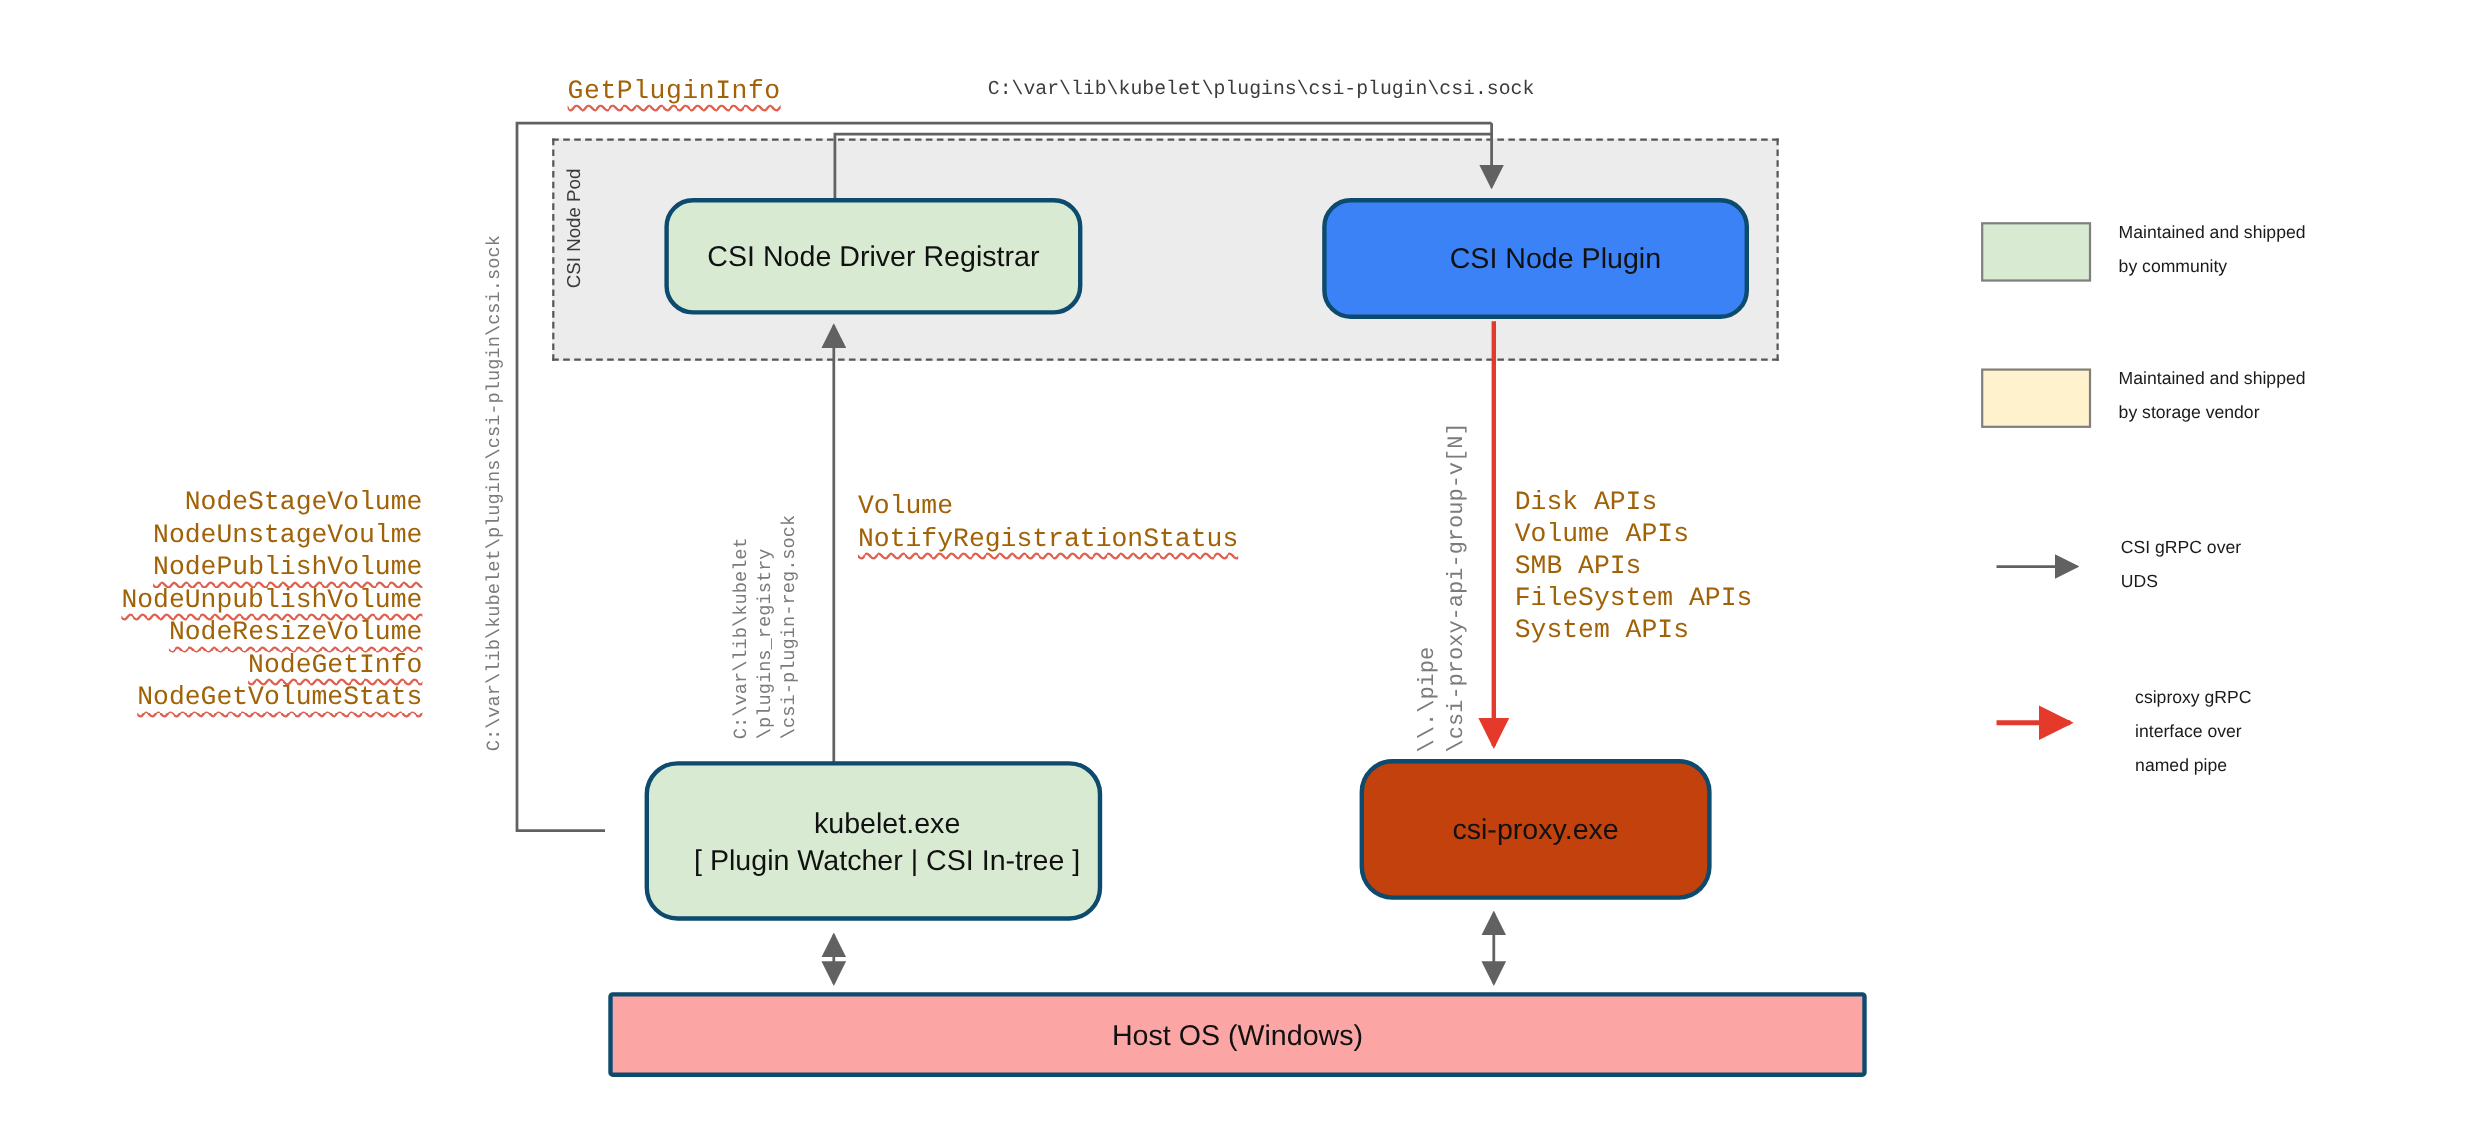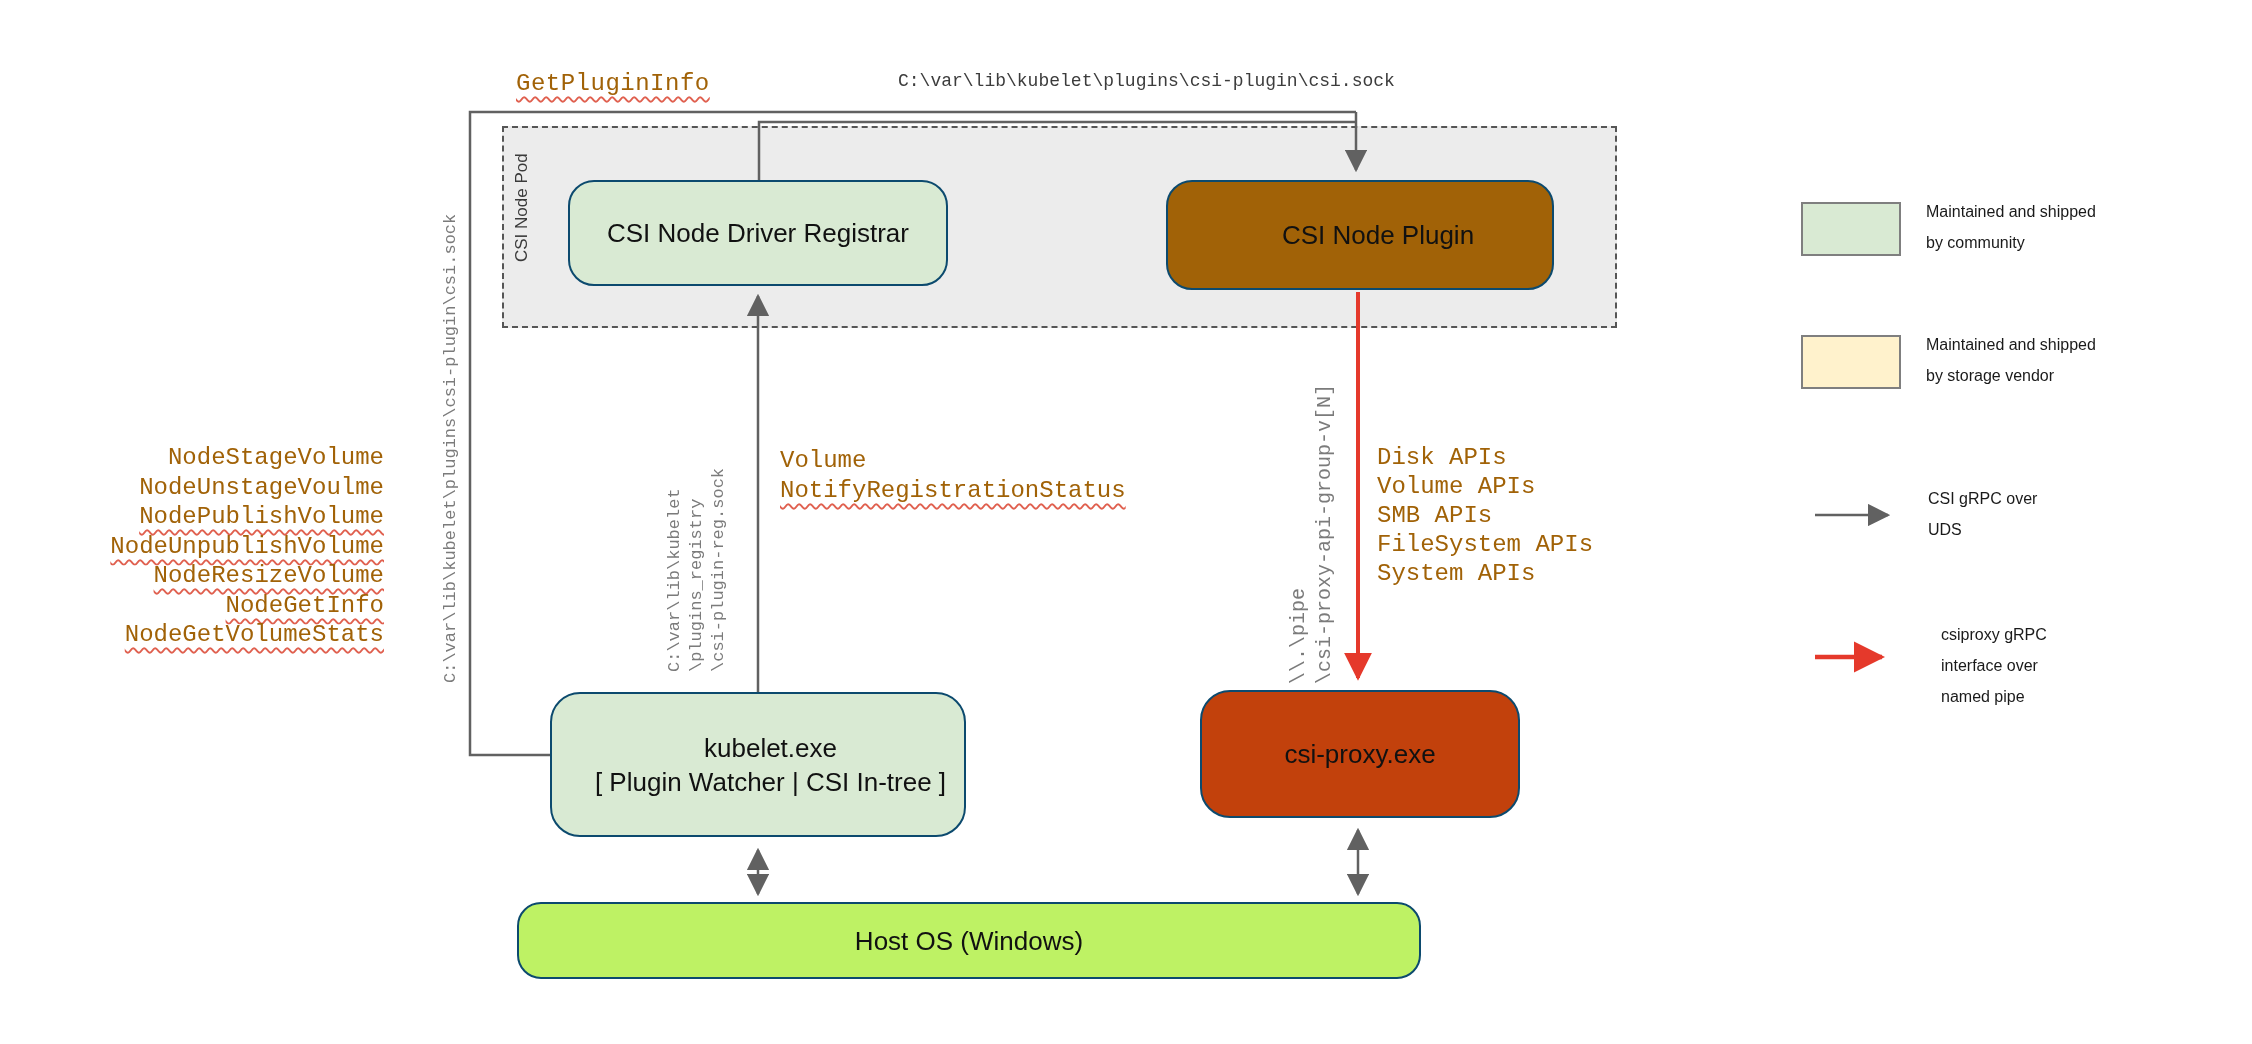--- a/index.html
+++ b/index.html
@@ -7,29 +7,29 @@
     position:relative;width:2252px;height:1044px;background:#ffffff;overflow:hidden;
     font-family:"Liberation Sans",sans-serif;
   }
   .mono{font-family:"Liberation Mono","DejaVu Sans Mono",monospace;}
   
   .pod{
     position:absolute;left:502px;top:126px;width:1115px;height:202px;
     background:#ececec;border:2px dashed #565656;box-sizing:border-box;
   }
   .node{
-    position:absolute;box-sizing:border-box;border:2px solid #0c4a6e;
+    position:absolute;box-sizing:border-box;border:4px solid #0c4a6e;
     display:flex;flex-direction:column;align-items:center;justify-content:center;
-    font-size:26px;color:#111;text-align:center;line-height:34px;z-index:3;
+    font-size:26px;color:#111;text-align:center;line-height:34px;z-index:3;margin-left:36px;
   }
   .node-registrar{left:568px;top:180px;width:380px;height:106px;border-radius:26px;background:#d9ead3;}
-  .node-plugin{left:1166px;top:180px;width:388px;height:110px;border-radius:26px;background:#a16207;padding-left:36px;}
+  .node-plugin{left:1166px;top:180px;width:388px;height:110px;border-radius:26px;background:#3b82f6;padding-left:36px;}
   .node-kubelet{left:550px;top:692px;width:416px;height:145px;border-radius:30px;background:#d9ead3;padding-left:25px;}
   .node-csiproxy{left:1200px;top:690px;width:320px;height:128px;border-radius:30px;background:#c2410c;}
-  .node-host{left:517px;top:902px;width:904px;height:77px;border-radius:24px;background:#bef264;}
+  .node-host{left:517px;top:902px;width:1144px;height:77px;border-radius:4px;background:#fca5a5;}
   
   .lbl{position:absolute;color:#a16207;white-space:nowrap;z-index:4;}
   .squiggle{
     text-decoration-line:underline;text-decoration-style:wavy;
     text-decoration-color:#e0604f;text-decoration-thickness:2px;text-underline-offset:6px;
   }
   .vblock{
     position:absolute;transform:rotate(-90deg);color:#7b7b7b;white-space:nowrap;z-index:4;
   }
   .svg-layer{position:absolute;left:0;top:0;z-index:2;}

